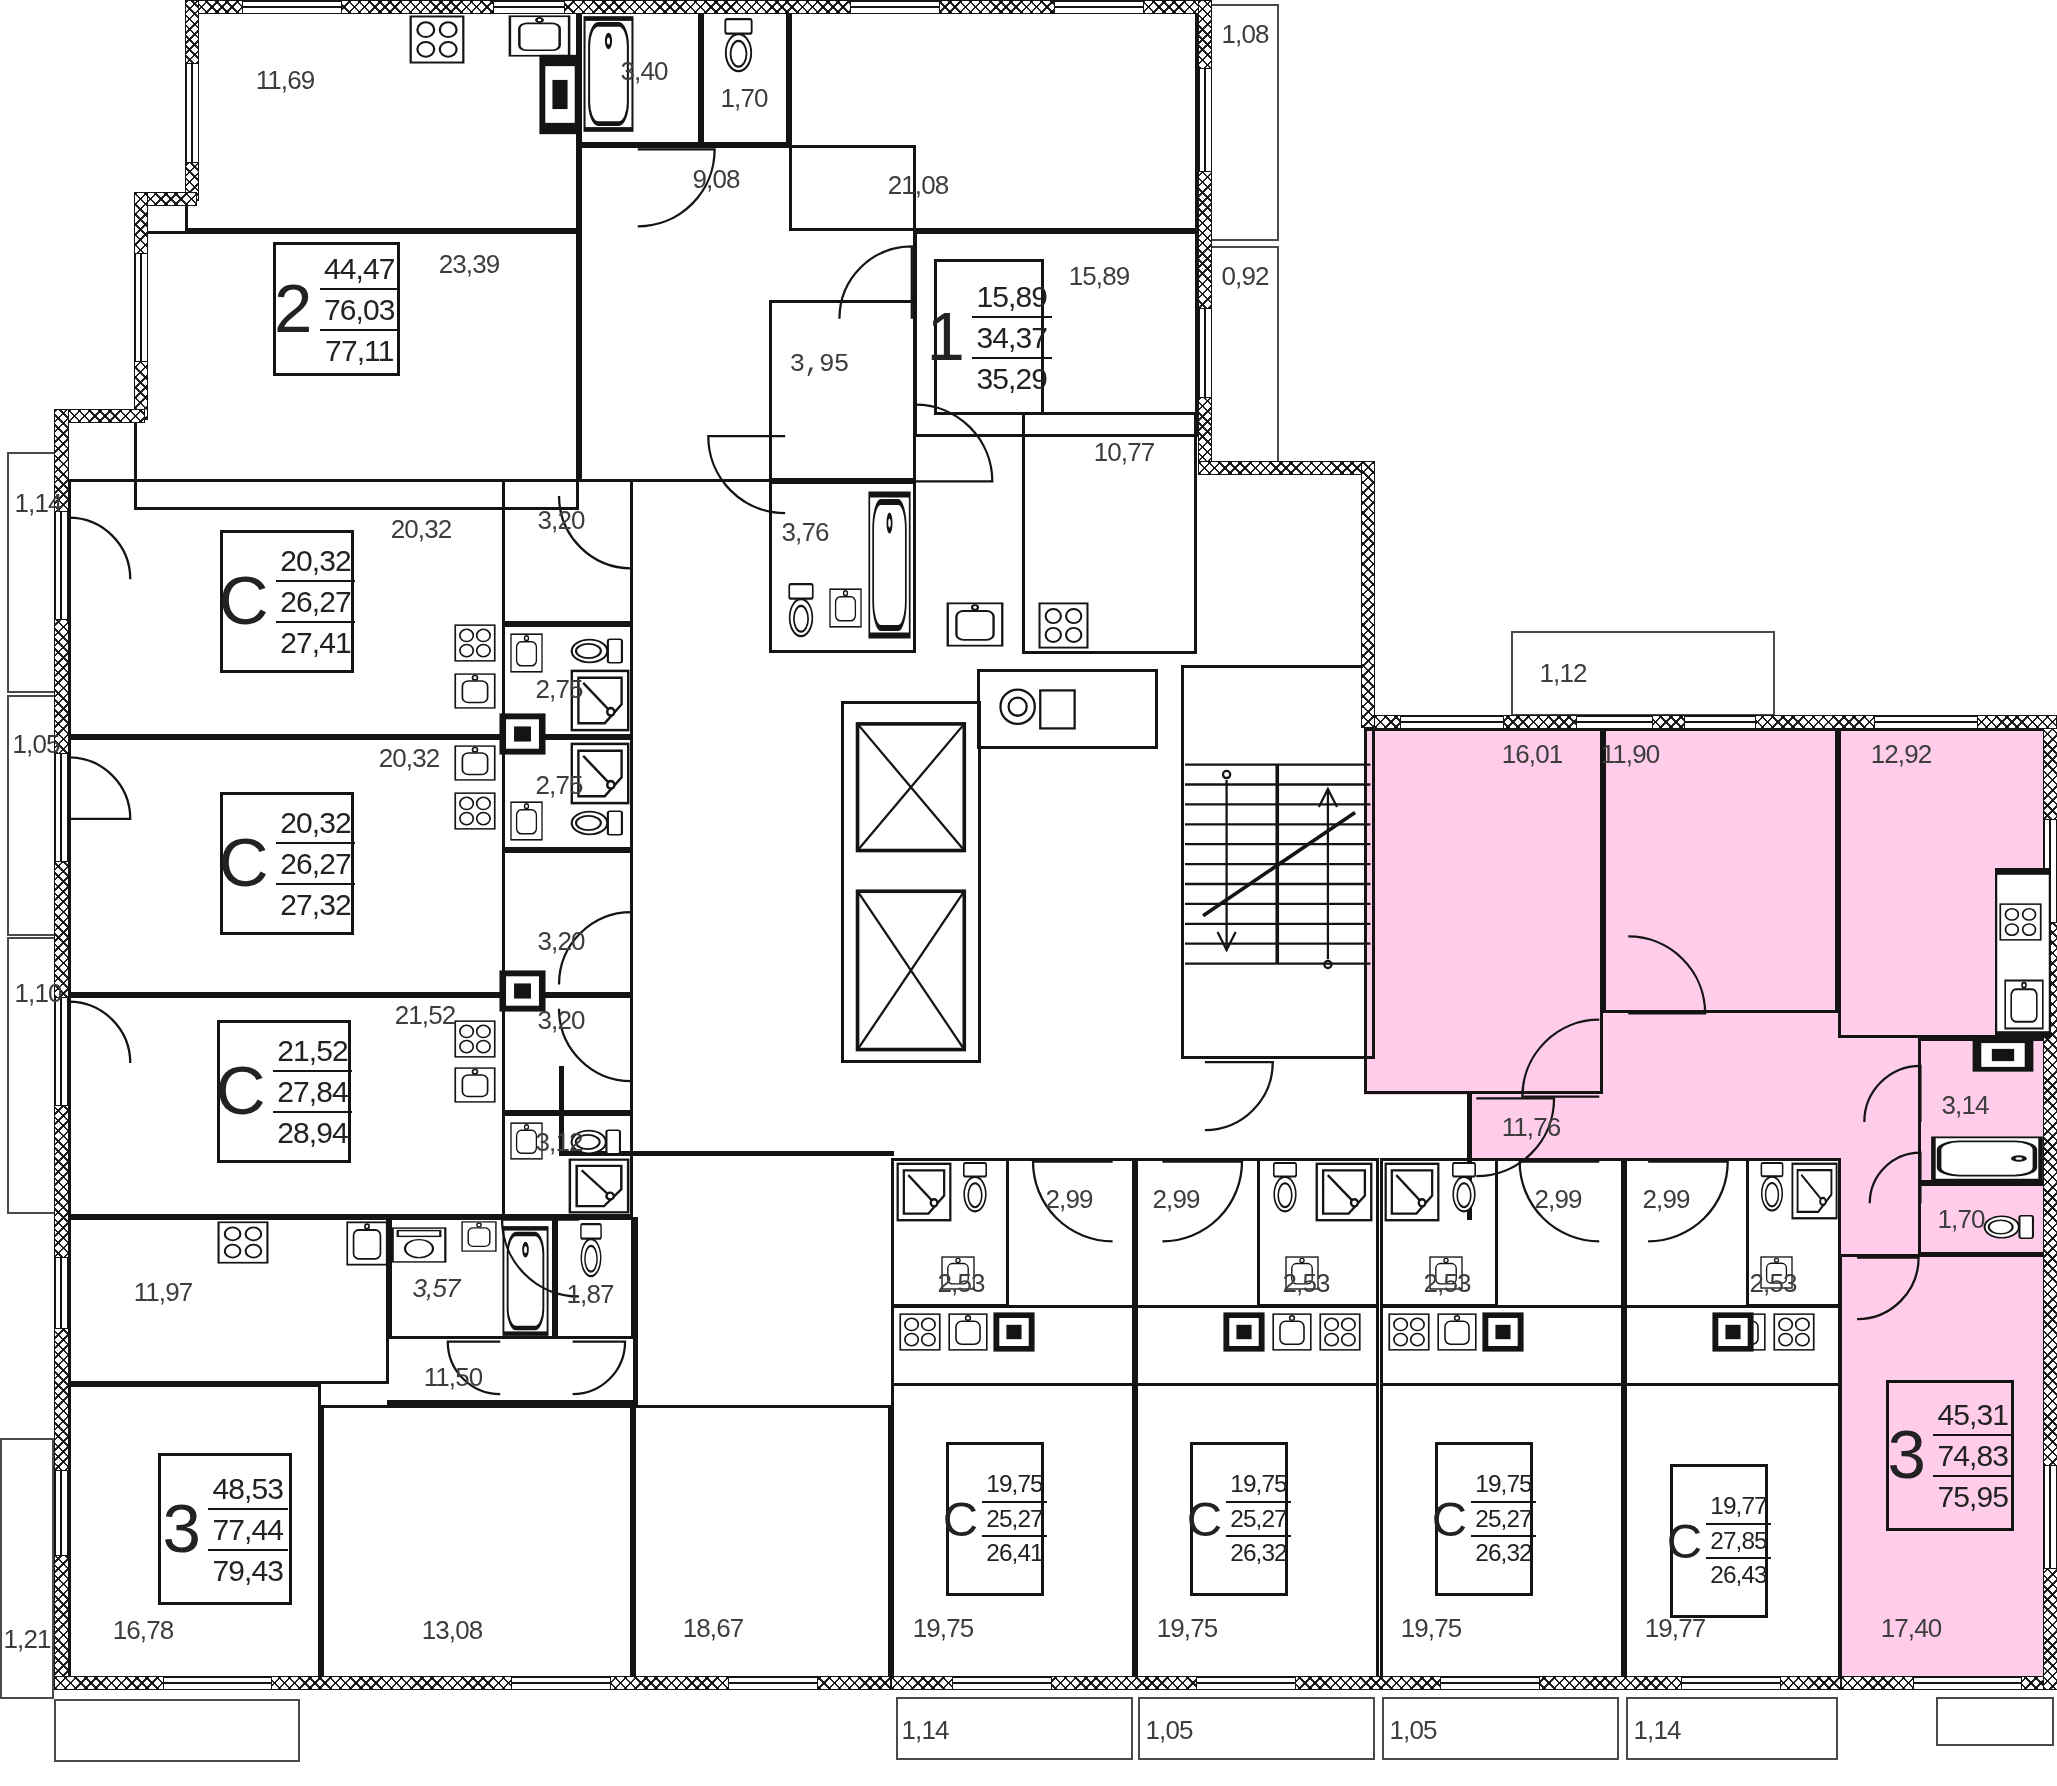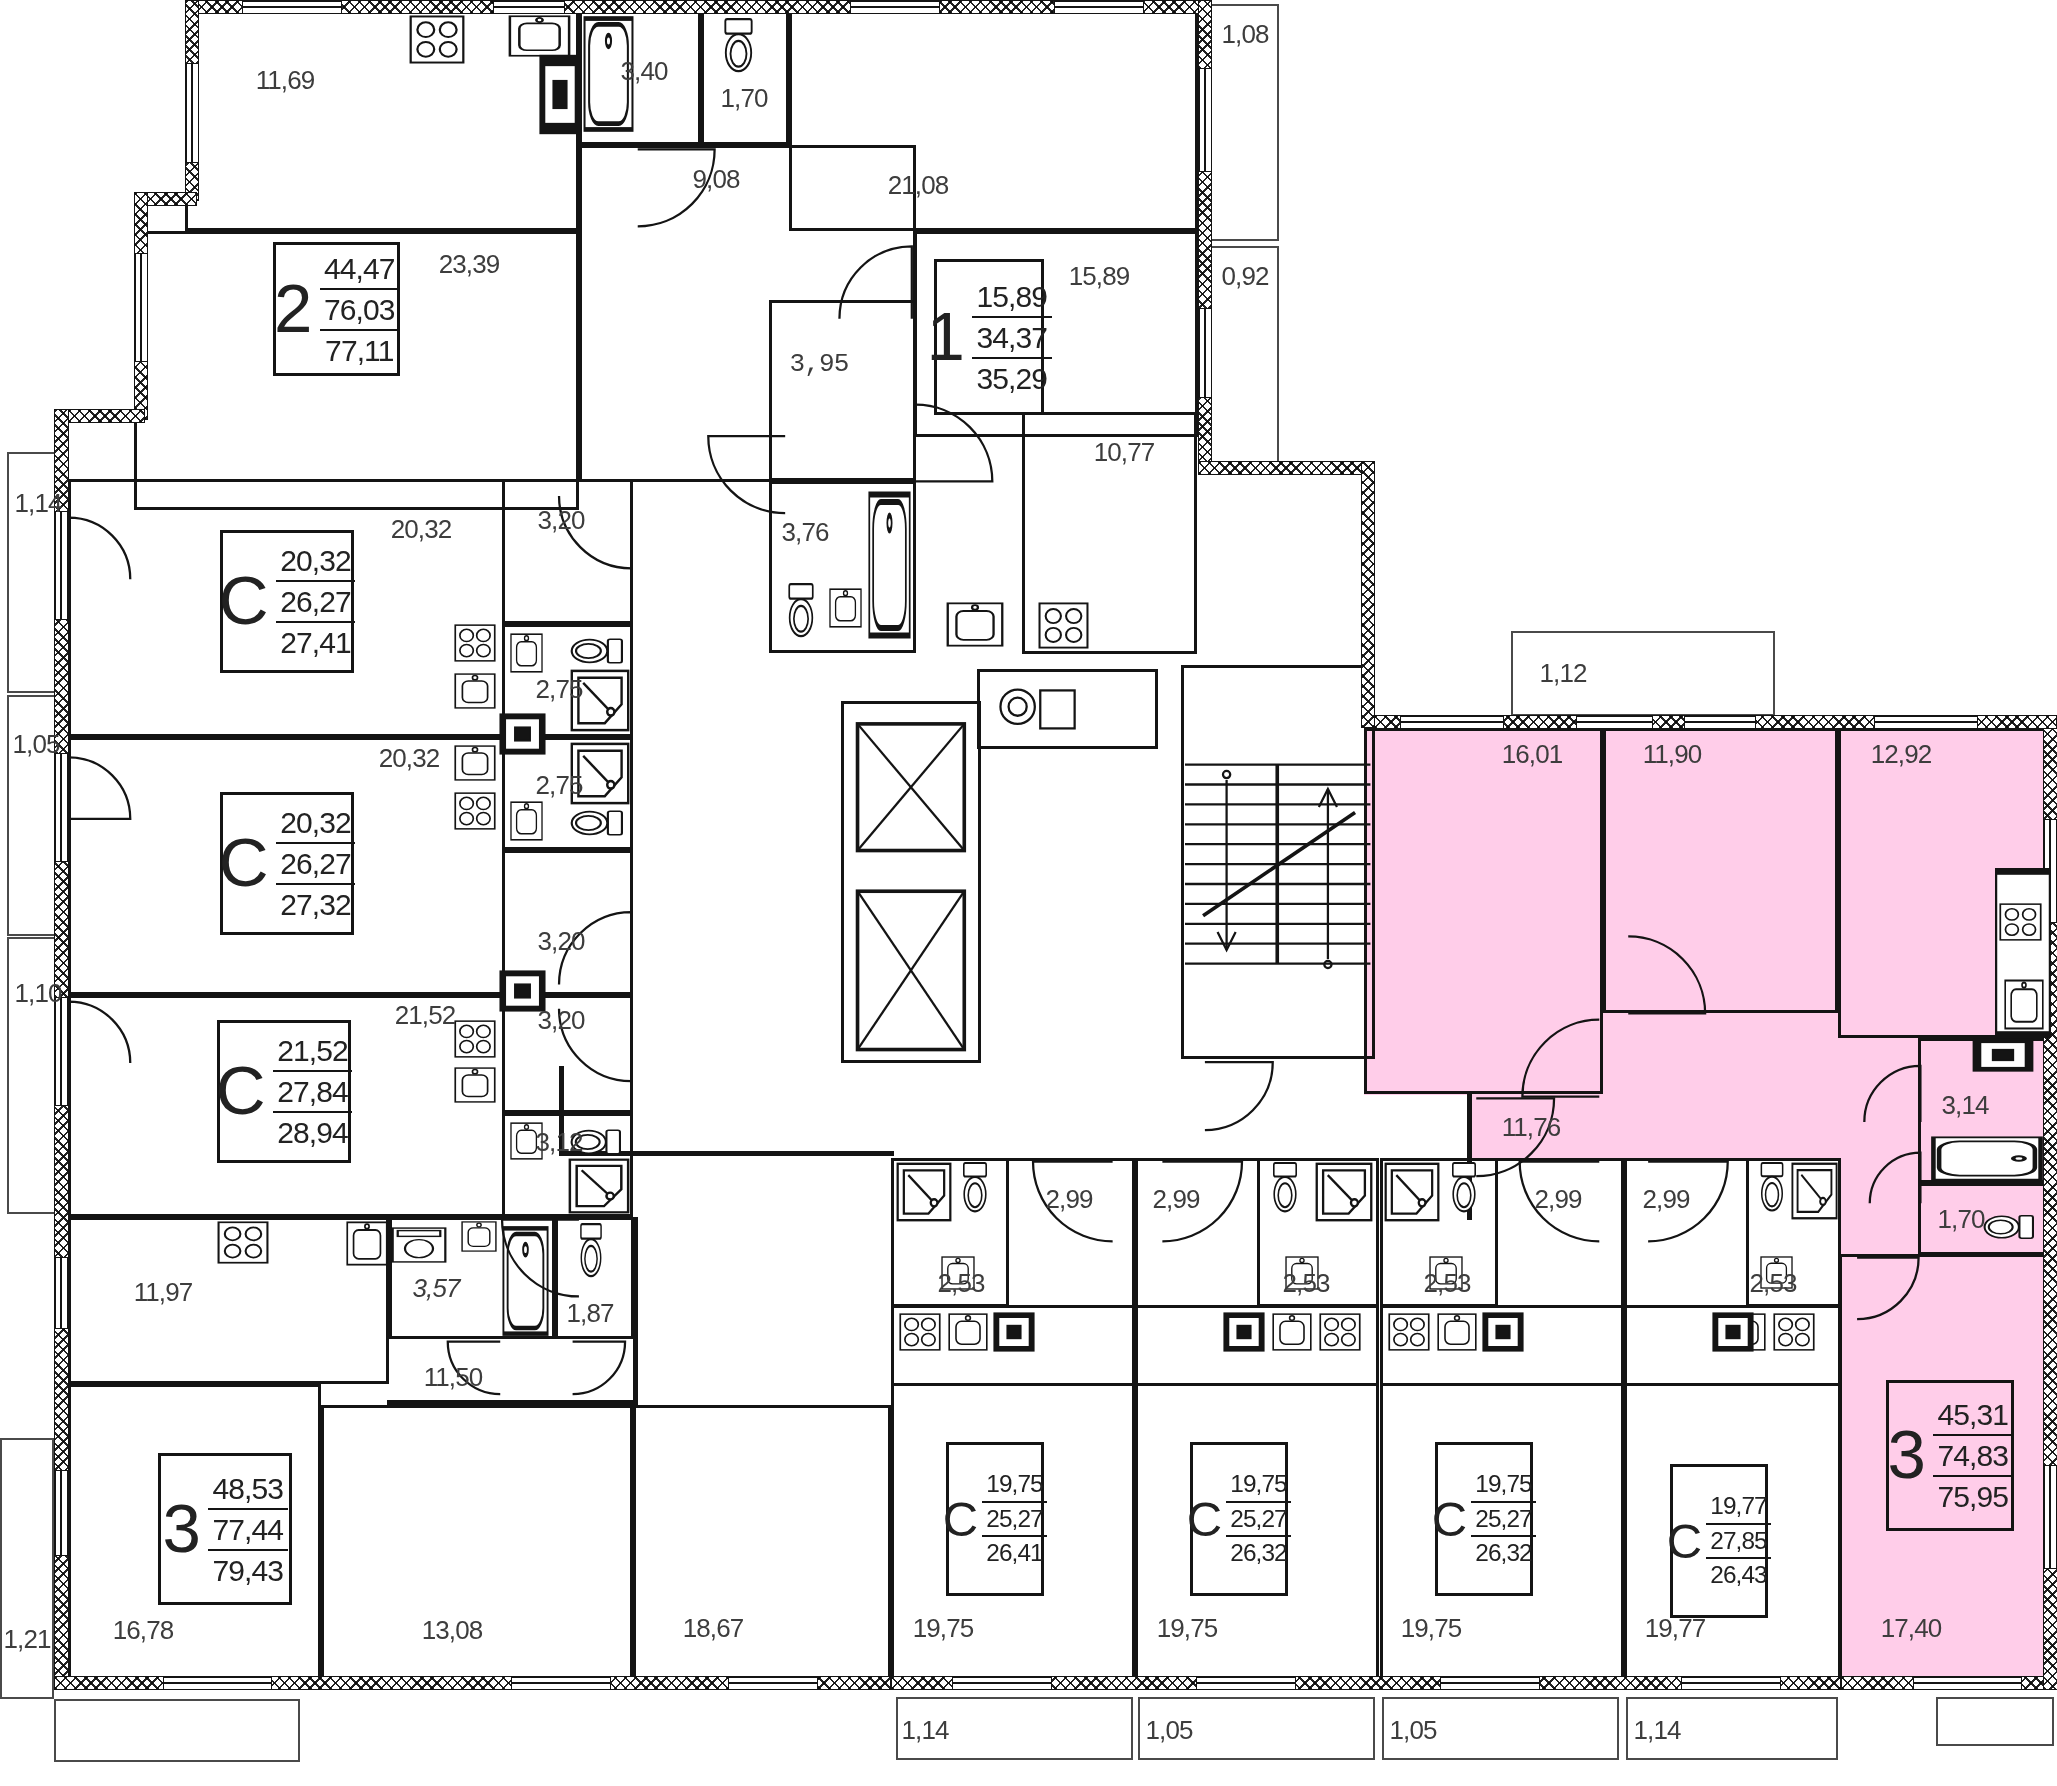--- a/index.html
+++ b/index.html
@@ -673,21 +673,21 @@
     <div class="lbl" style="left: 559px; top: 785px;">2,75</div>
     <div class="lbl" style="left: 561px; top: 941px;">3,20</div>
     <div class="lbl" style="left: 425px; top: 1015px;">21,52</div>
     <div class="lbl" style="left: 561px; top: 1020px;">3,20</div>
     <div class="lbl" style="left: 559px; top: 1142px;">3,12</div>
     <div class="lbl" style="left: 38px; top: 503px;">1,14</div>
     <div class="lbl" style="left: 36px; top: 744px;">1,05</div>
     <div class="lbl" style="left: 38px; top: 993px;">1,10</div>
     <div class="lbl" style="left: 163px; top: 1292px;">11,97</div>
     <div class="lbl" style="left: 436px; top: 1288px; font-style: italic;">3,57</div>
-    <div class="lbl" style="left: 590px; top: 1294px; margin-top: 19px;">1,87</div>
+    <div class="lbl" style="left: 590px; top: 1294px;">1,87</div>
     <div class="lbl" style="left: 453px; top: 1377px;">11,50</div>
     <div class="lbl" style="left: 143px; top: 1630px;">16,78</div>
     <div class="lbl" style="left: 452px; top: 1630px;">13,08</div>
     <div class="lbl" style="left: 713px; top: 1628px;">18,67</div>
     <div class="lbl" style="left: 27px; top: 1639px;">1,21</div>
     <div class="lbl" style="left: 961px; top: 1283px;">2,53</div>
     <div class="lbl" style="left: 1069px; top: 1199px;">2,99</div>
     <div class="lbl" style="left: 1176px; top: 1199px;">2,99</div>
     <div class="lbl" style="left: 1306px; top: 1283px;">2,53</div>
     <div class="lbl" style="left: 943px; top: 1628px;">19,75</div>
@@ -697,21 +697,21 @@
     <div class="lbl" style="left: 1666px; top: 1199px;">2,99</div>
     <div class="lbl" style="left: 1773px; top: 1283px;">2,53</div>
     <div class="lbl" style="left: 1431px; top: 1628px;">19,75</div>
     <div class="lbl" style="left: 1675px; top: 1628px;">19,77</div>
     <div class="lbl" style="left: 925px; top: 1730px;">1,14</div>
     <div class="lbl" style="left: 1169px; top: 1730px;">1,05</div>
     <div class="lbl" style="left: 1413px; top: 1730px;">1,05</div>
     <div class="lbl" style="left: 1657px; top: 1730px;">1,14</div>
     <div class="lbl" style="left: 1563px; top: 673px;">1,12</div>
     <div class="lbl" style="left: 1532px; top: 754px;">16,01</div>
-    <div class="lbl" style="left: 1672px; top: 754px;">11,90</div>
+    <div class="lbl" style="left: 1630px; top: 754px;">11,90</div>
     <div class="lbl" style="left: 1901px; top: 754px;">12,92</div>
     <div class="lbl" style="left: 1531px; top: 1127px;">11,76</div>
     <div class="lbl" style="left: 1965px; top: 1105px;">3,14</div>
     <div class="lbl" style="left: 1961px; top: 1219px;">1,70</div>
     <div class="lbl" style="left: 1911px; top: 1628px;">17,40</div>
     <div class="stat" style="left: 273px; top: 242px; width: 127px; height: 134px;">
       <span class="t">2</span>
       <span class="vals">
         <span class="u">44,47</span>
         <span class="u">76,03</span>

